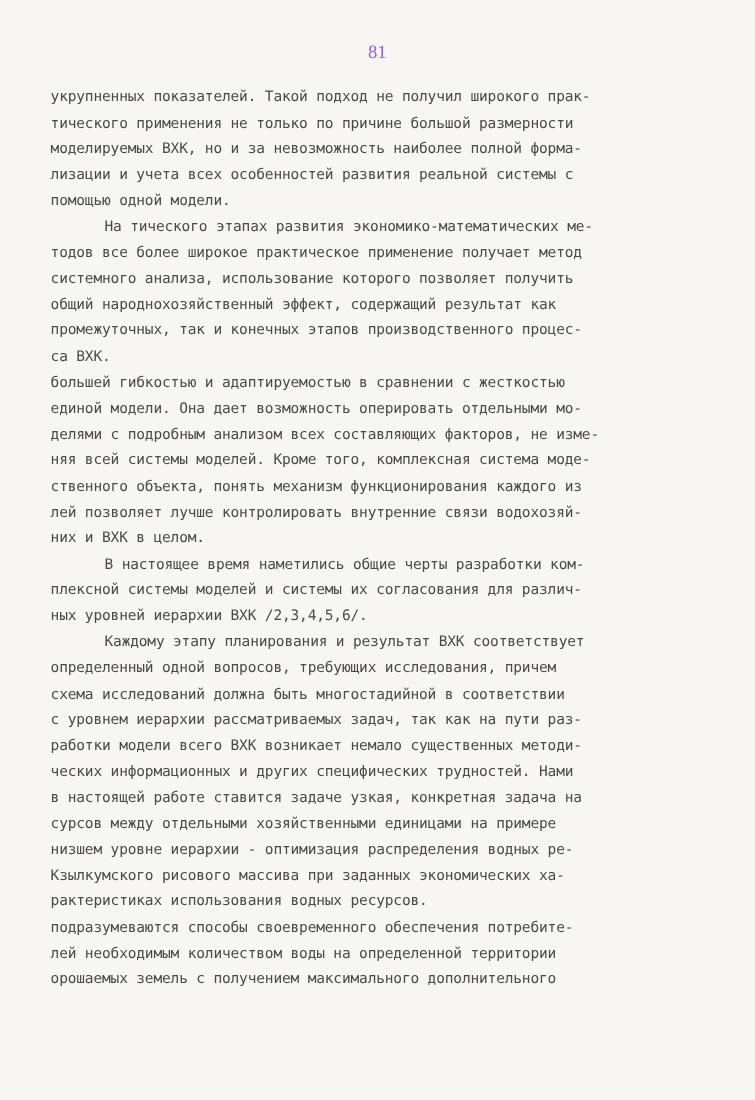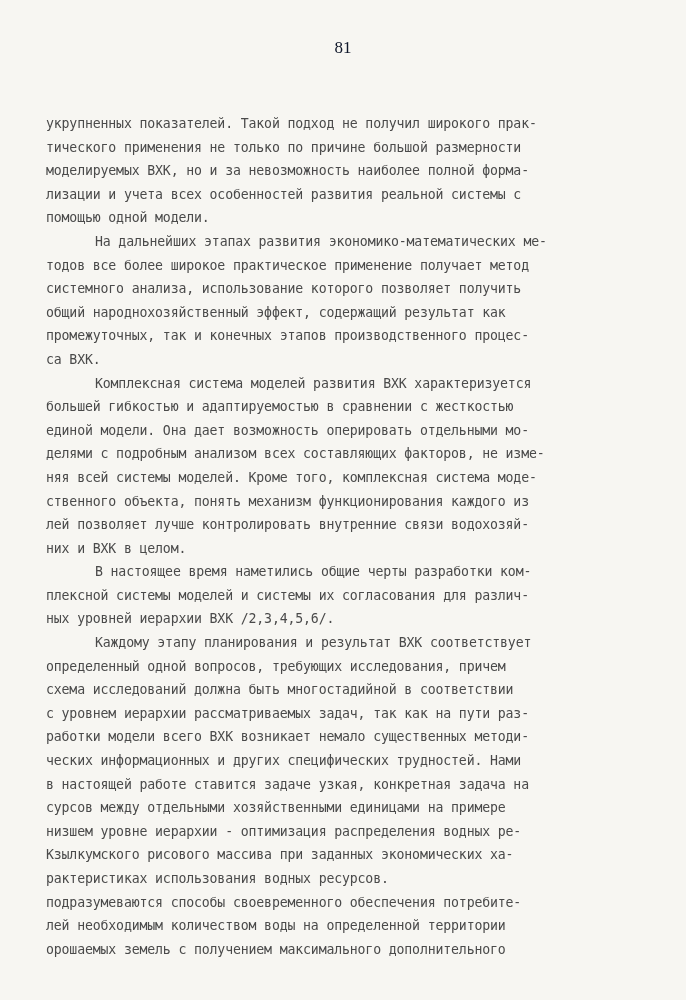--- a/index.html
+++ b/index.html
@@ -5,25 +5,25 @@
   html, body { margin: 0; padding: 0; }
   body {
     width: 686px; height: 1000px; overflow: hidden;
     background: #f7f6f2;
     font-family: "DejaVu Sans Mono", "Liberation Mono", monospace;
     color: #4a4a4a;
   }
   .page { position: relative; width: 686px; height: 1000px; }
   .page-number {
     position: absolute; top: 38px; left: 0; width: 686px;
-    text-align: center; font-size: 17px; color: #0f172a;
+    text-align: center; font-size: 17px; color: #8b5cf6;
     font-family: "Liberation Serif", serif;
   }
   .body-text {
-    position: absolute; top: 77px; left: 46px; width: 620px; margin-top: 35px;
+    position: absolute; top: 77px; left: 46px; width: 620px;
   }
   .line {
     height: 23.6px; line-height: 23.6px;
     font-size: 13.2px; white-space: pre; letter-spacing: -0.15px;
   }
   .line.indent { padding-left: 49px; }
 </style>
 </head>
 <body>
 
@@ -31,29 +31,28 @@
   <div class="page-number">81</div>
   <div class="body-text" id="body">
       <div>
         <div class="line">укрупненных показателей. Такой подход не получил широкого прак-</div>
         <div class="line">тического применения не только по причине большой размерности</div>
         <div class="line">моделируемых ВХК, но и за невозможность наиболее полной форма-</div>
         <div class="line">лизации и учета всех особенностей развития реальной системы с</div>
         <div class="line">помощью одной модели.</div>
       </div>
       <div>
-        <div class="line indent">На дальнейших этапах развития экономико-математических ме-</div>
+        <div class="line indent">На тического этапах развития экономико-математических ме-</div>
         <div class="line">тодов все более широкое практическое применение получает метод</div>
         <div class="line">системного анализа, использование которого позволяет получить</div>
         <div class="line">общий народнохозяйственный эффект, содержащий результат как</div>
         <div class="line">промежуточных, так и конечных этапов производственного процес-</div>
         <div class="line">са ВХК.</div>
       </div>
       <div>
-        <div class="line indent">Комплексная система моделей развития ВХК характеризуется</div>
         <div class="line">большей гибкостью и адаптируемостью в сравнении с жесткостью</div>
         <div class="line">единой модели. Она дает возможность оперировать отдельными мо-</div>
         <div class="line">делями с подробным анализом всех составляющих факторов, не изме-</div>
         <div class="line">няя всей системы моделей. Кроме того, комплексная система моде-</div>
         <div class="line">ственного объекта, понять механизм функционирования каждого из</div>
         <div class="line">лей позволяет лучше контролировать внутренние связи водохозяй-</div>
         <div class="line">них и ВХК в целом.</div>
       </div>
       <div>
         <div class="line indent">В настоящее время наметились общие черты разработки ком-</div>

